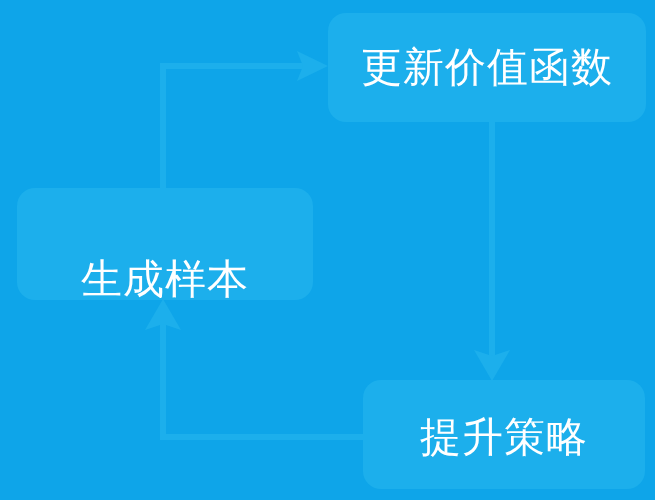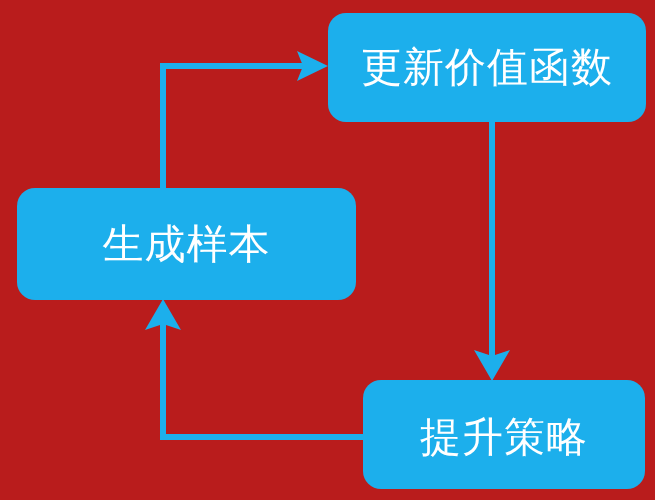--- a/index.html
+++ b/index.html
@@ -7,21 +7,21 @@
     padding: 0;
     background: #ffffff;
   }
   body {
     font-family: "DejaVu Sans", "Liberation Sans", sans-serif;
   }
   #diagram-canvas {
     position: relative;
     width: 655px;
     height: 500px;
-    background: #b91c1c;
+    background: #0ea5e9;
     overflow: hidden;
   }
   .flow-node {
     position: absolute;
     box-sizing: border-box;
     background: #1cafec;
     border-radius: 18px;
     display: flex;
     align-items: center;
     justify-content: center;
@@ -38,22 +38,23 @@
   #node-update-value {
     left: 328px;
     top: 13px;
     width: 318px;
     height: 109px;
   }
   #node-update-value .node-label { font-size: 41px; }
   #node-generate-sample {
     left: 17px;
     top: 188px;
-    width: 339px;
+    width: 296px;
     height: 112px;
+    align-items: flex-end;
   }
   #node-generate-sample .node-label { font-size: 41px; }
   #node-improve-policy {
     left: 363px;
     top: 380px;
     width: 282px;
     height: 109px;
   }
   #node-improve-policy .node-label { font-size: 41px; margin-top: 6px; }
 

